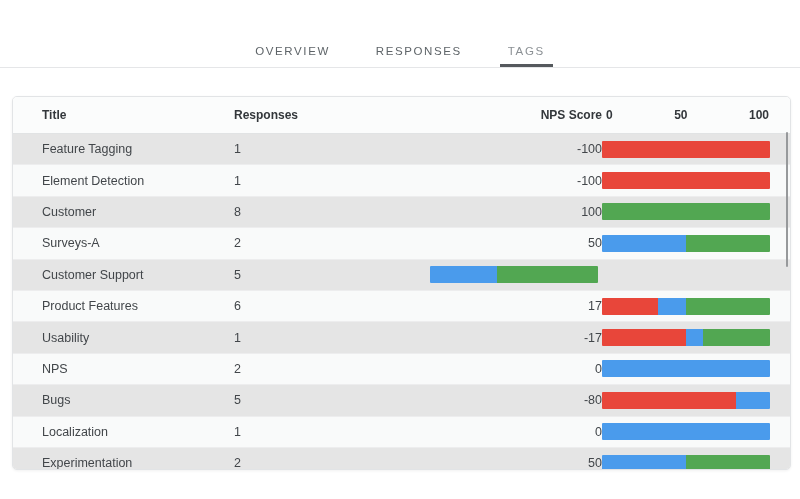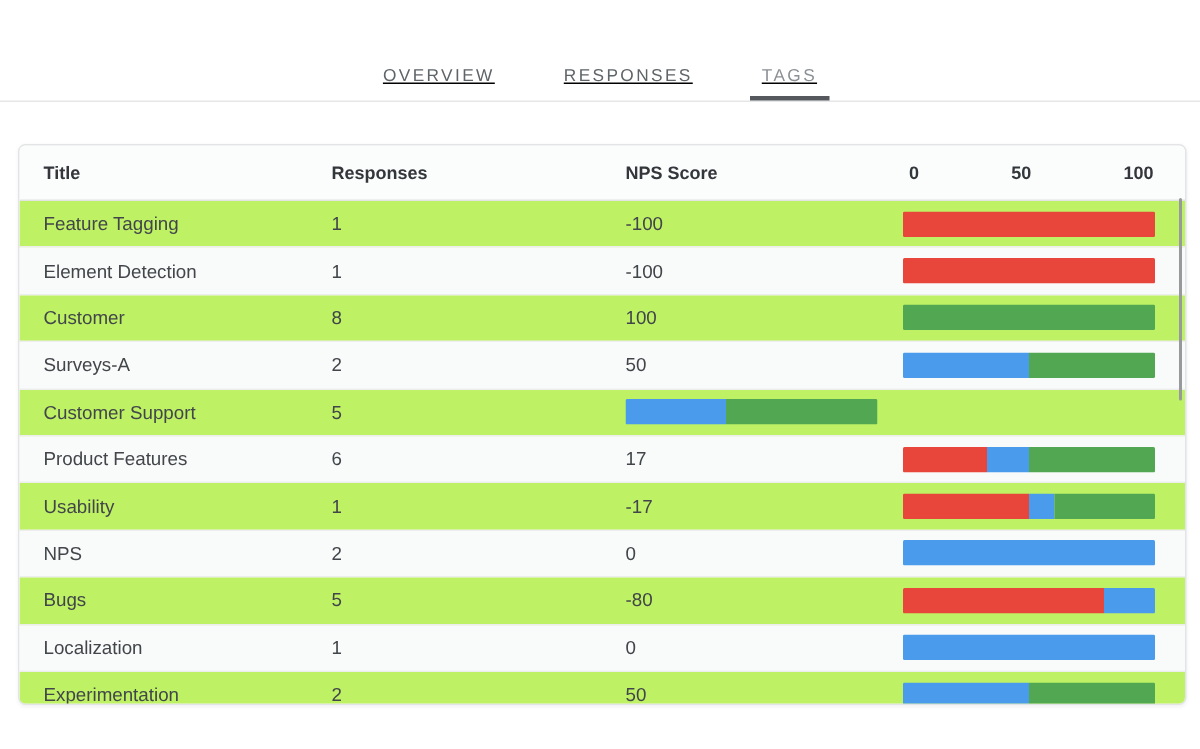--- a/index.html
+++ b/index.html
@@ -14,21 +14,20 @@
   .tabbar {
     position: absolute;
     top: 0; left: 0; right: 0;
     height: 68px;
     border-bottom: 1px solid #e5e6e8;
     display: flex;
     justify-content: center;
     align-items: flex-end;
     gap: 30px;
     background: #ffffff;
-    text-decoration: underline;
   }
   .tab {
     padding: 0 8px 10px;
     font-size: 11.5px;
     letter-spacing: 1.6px;
     color: #5e6468;
     cursor: pointer;
     text-transform: uppercase;
   }
   .tab.active {
@@ -52,43 +51,43 @@
     display: flex;
     align-items: center;
     padding-left: 16px;
     padding-right: 20px;
     background: #fbfcfc;
     border-bottom: 1px solid #e1e3e4;
     font-size: 12px;
     font-weight: bold;
     color: #33373b;
   }
-  .col-title { flex: 0 0 192px; }
+  .col-title { flex: 0 0 192px; margin-left: 13px; }
   .col-resp  { flex: 0 0 196px; }
-  .col-nps   { flex: 1; }
+  .col-nps   { flex: 1; text-align: right; }
   .col-chart {
     flex: 0 0 168px;
     display: flex;
     justify-content: space-between;
     align-items: center;
   }
   .scale-start { padding-left: 4px; }
   .scale-end   { padding-right: 1px; }
 
   .row {
     display: flex;
     align-items: center;
     height: 31.4px;
     flex: none;
     padding-left: 16px;
     padding-right: 20px;
     border-bottom: 1px solid #ededee;
     font-size: 12.5px;
     color: #42464a;
-    background: #bef264;
+    background: #e5e5e5;
   }
   .row:nth-child(even) { background: #f9fafa; }
 
   .bar {
     width: 168px;
     height: 17px;
     display: flex;
     overflow: hidden;
     border-radius: 1px;
   }

